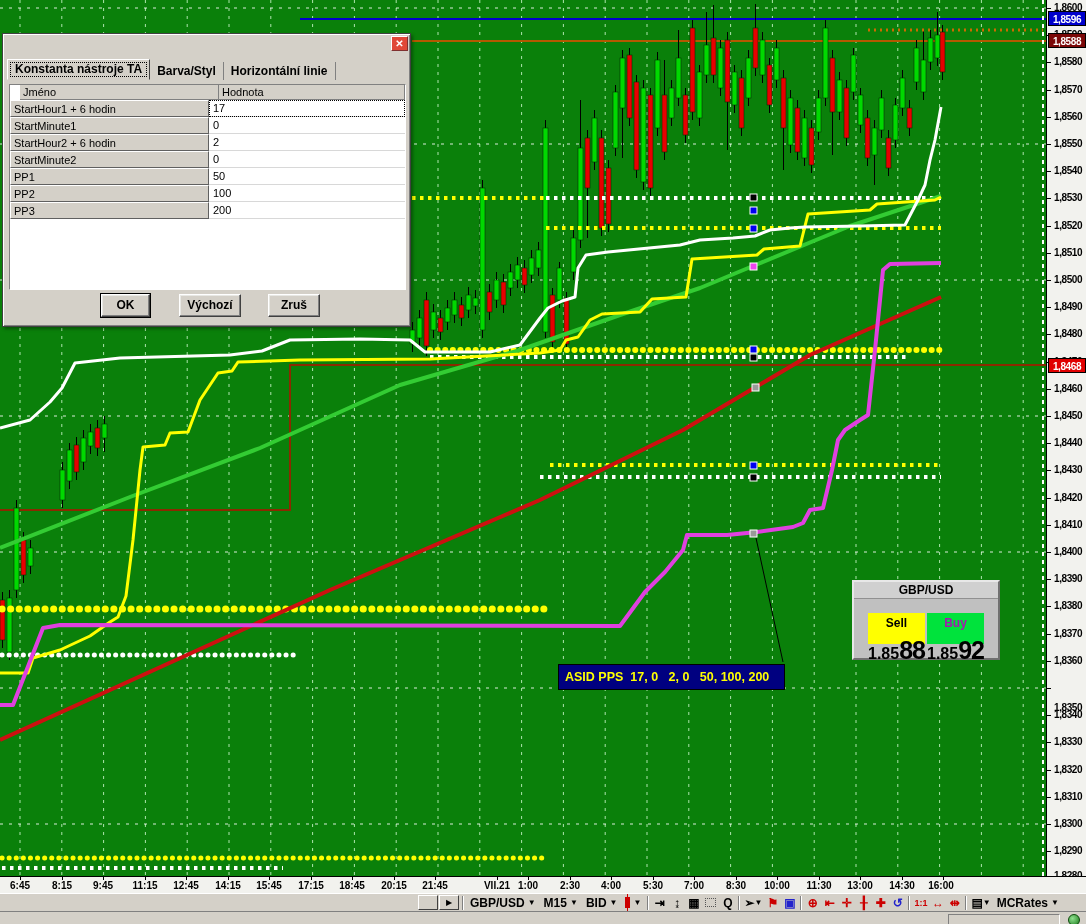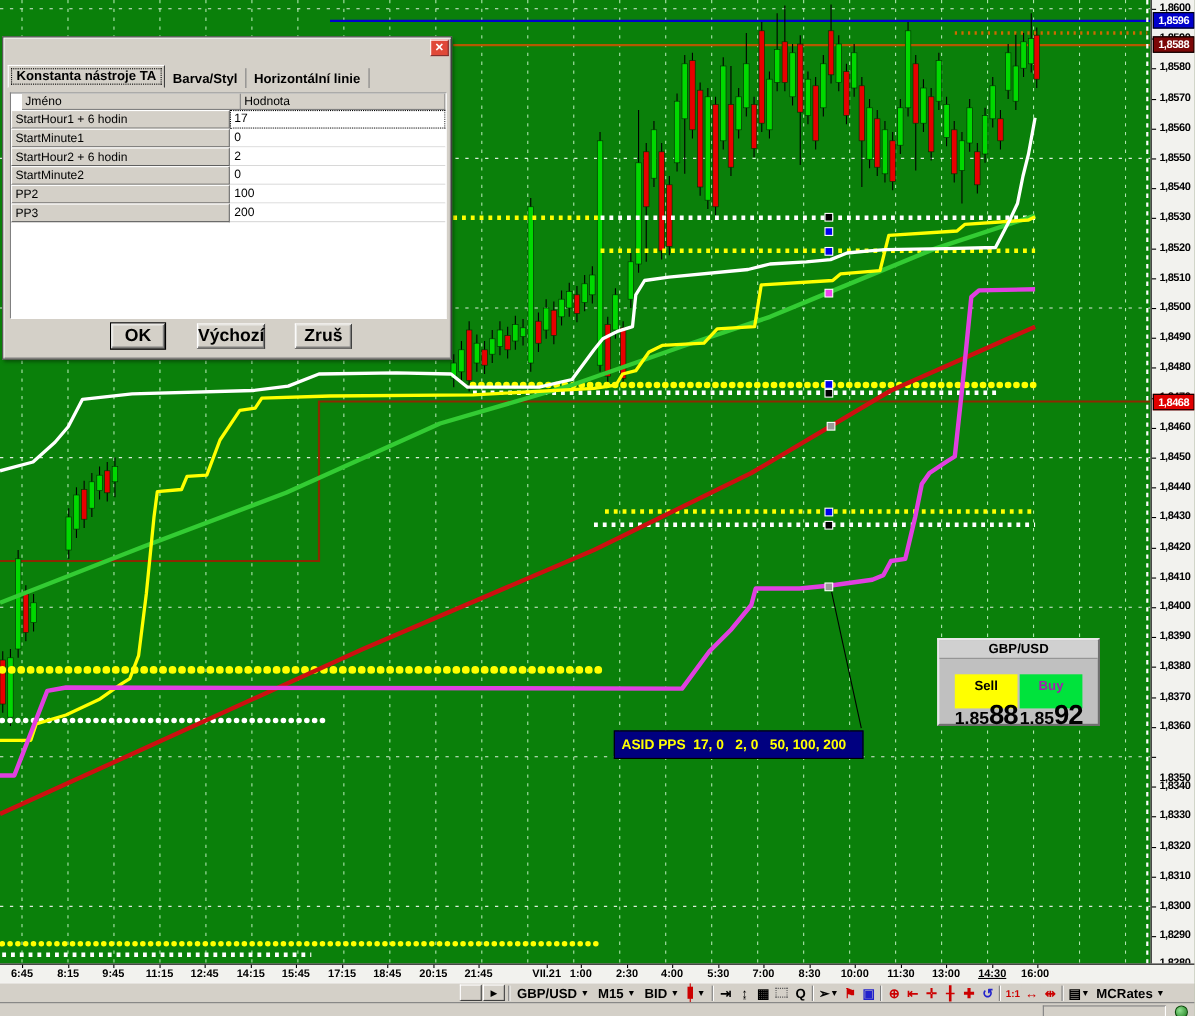--- a/index.html
+++ b/index.html
@@ -51,21 +51,21 @@
   .tbl-header > div { font-size:11px; color:#000; padding:1px 3px; background:#d4d0c8;
     border-right:1px solid #808080; border-bottom:1px solid #808080; }
   .th-name { width:199px;margin-left:10px; } .th-val { flex:1; }
   .tbl-row { display:flex; height:17px; }
   .cell-name { width:199px; font-size:11px; padding:2px 3px; background:#d4d0c8;
     border:1px solid; border-color:#fff #606060 #606060 #fff; }
   .cell-val { flex:1; font-size:11px; padding:2px 4px; background:#fff;
     border-bottom:1px solid #d8d8d8; }
   .cell-val.focused { outline:1px dotted #000; outline-offset:-1px; }
   .dlg-buttons { position:absolute; left:0; bottom:9px; width:100%; height:23px; }
-  .dlg-btn { position:absolute; height:23px; background:#d4d0c8; font-size:16px; font-weight:bold;
+  .dlg-btn { position:absolute; height:23px; background:#d4d0c8; font-size:12px; font-weight:bold;
     color:#000; text-align:center; line-height:21px; cursor:pointer;
     border:1px solid; border-color:#fff #404040 #404040 #fff;
     box-shadow: inset -1px -1px 0 #808080, inset 1px 1px 0 #e8e8e4; }
   .dlg-btn.default { outline:1px solid #000; }
 
   
   .quote-box { position:absolute; left:852px; top:580px; width:148px; height:80px;
     background:#c0c0c0; border:2px solid; border-color:#e8e8e8 #707070 #707070 #e8e8e8; }
   .qb-header { height:17px; background:#d0d0d0; text-align:center; font-size:12px;
     font-weight:bold; color:#000; line-height:17px; border-bottom:1px solid #909090; }
@@ -470,21 +470,21 @@
       <div class="ta-label" style="left: 694px;">7:00</div>
       <div class="ta-tick" style="left: 736px;"></div>
       <div class="ta-label" style="left: 736px;">8:30</div>
       <div class="ta-tick" style="left: 777px;"></div>
       <div class="ta-label" style="left: 777px;">10:00</div>
       <div class="ta-tick" style="left: 819px;"></div>
       <div class="ta-label" style="left: 819px;">11:30</div>
       <div class="ta-tick" style="left: 860px;"></div>
       <div class="ta-label" style="left: 860px;">13:00</div>
       <div class="ta-tick" style="left: 902px;"></div>
-      <div class="ta-label" style="left: 902px; text-decoration: underline;">14:30</div>
+      <div class="ta-label" style="left: 902px;">14:30</div>
       <div class="ta-tick" style="left: 943px;"></div>
       <div class="ta-label" style="left: 941px;">16:00</div>
     </div>
 
   <div class="quote-box">
     <div class="qb-header">GBP/USD</div>
     <div class="qb-body">
       <div class="qb-cell qb-sell">
         <div class="qb-side-label">Sell</div>
         <div class="qb-price"><span>1.85</span><span class="big">88</span></div>
@@ -521,20 +521,24 @@
           </div>
           <div class="tbl-row">
             <div class="cell-name">StartHour2 + 6 hodin</div>
             <div class="cell-val">2</div>
           </div>
           <div class="tbl-row">
             <div class="cell-name">StartMinute2</div>
             <div class="cell-val">0</div>
           </div>
           <div class="tbl-row">
+            <div class="cell-name">PP1</div>
+            <div class="cell-val">50</div>
+          </div>
+          <div class="tbl-row">
             <div class="cell-name">PP2</div>
             <div class="cell-val">100</div>
           </div>
           <div class="tbl-row">
             <div class="cell-name">PP3</div>
             <div class="cell-val">200</div>
           </div>
         </div>
     </div>
     <div class="dlg-buttons">

